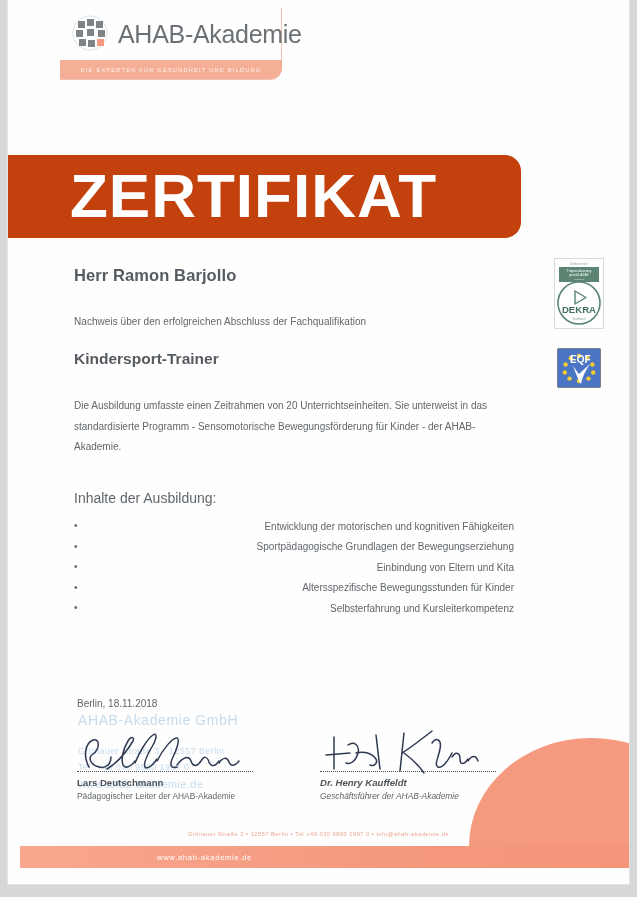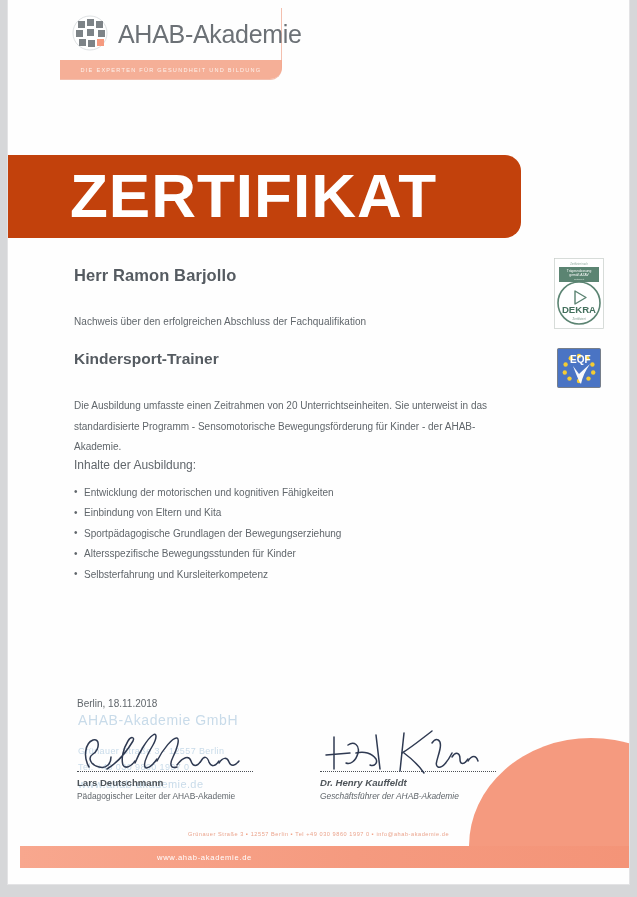--- a/index.html
+++ b/index.html
@@ -136,25 +136,26 @@
     color: #555b61;
     margin-top: 23px;
   }
   .para {
     font-size: 10px;
     color: #60666b;
     margin-top: 28px;
     line-height: 20.5px;
   }
   .list-head {
-    font-size: 12px;
-    color: #60666b;
+    font-size: 14px;
+    color: #60666b;
+    margin-top: 32px;
   }
   ul.items, ul.subitems { list-style: none; }
-  ul.items { margin-top: 11px; }
+  ul.items { margin-top: 11px; text-align: right; }
   ul.items > li {
     font-size: 10px;
     color: #60666b;
     line-height: 20.5px;
     position: relative;
     padding-left: 10px;
   }
   ul.items > li::before {
     content: "\2022";
     position: absolute;
@@ -355,22 +356,22 @@
 
     <div class="body-wrap">
       <div class="recipient">Herr Ramon Barjollo</div>
       <div class="proof">Nachweis über den erfolgreichen Abschluss der Fachqualifikation</div>
       <div class="course-title">Kindersport-Trainer</div>
       <div class="para">Die Ausbildung umfasste einen Zeitrahmen von 20 Unterrichtseinheiten. Sie unterweist in das standardisierte Programm - Sensomotorische Bewegungsförderung für Kinder  - der AHAB-Akademie.</div>
       <div class="list-head">Inhalte der Ausbildung:</div>
 
       <ul class="items">
         <li>Entwicklung der motorischen und kognitiven Fähigkeiten</li>
+        <li>Sportpädagogische Grundlagen der Bewegungserziehung</li>
         <li>Einbindung von Eltern und Kita</li>
-        <li>Sportpädagogische Grundlagen der Bewegungserziehung</li>
         <li>Altersspezifische Bewegungsstunden für Kinder</li>
         <li>Selbsterfahrung und Kursleiterkompetenz</li>
       </ul>
 
 
     </div>
 
     <div class="place-date">Berlin, 18.11.2018</div>
 
     <div class="stamp">

